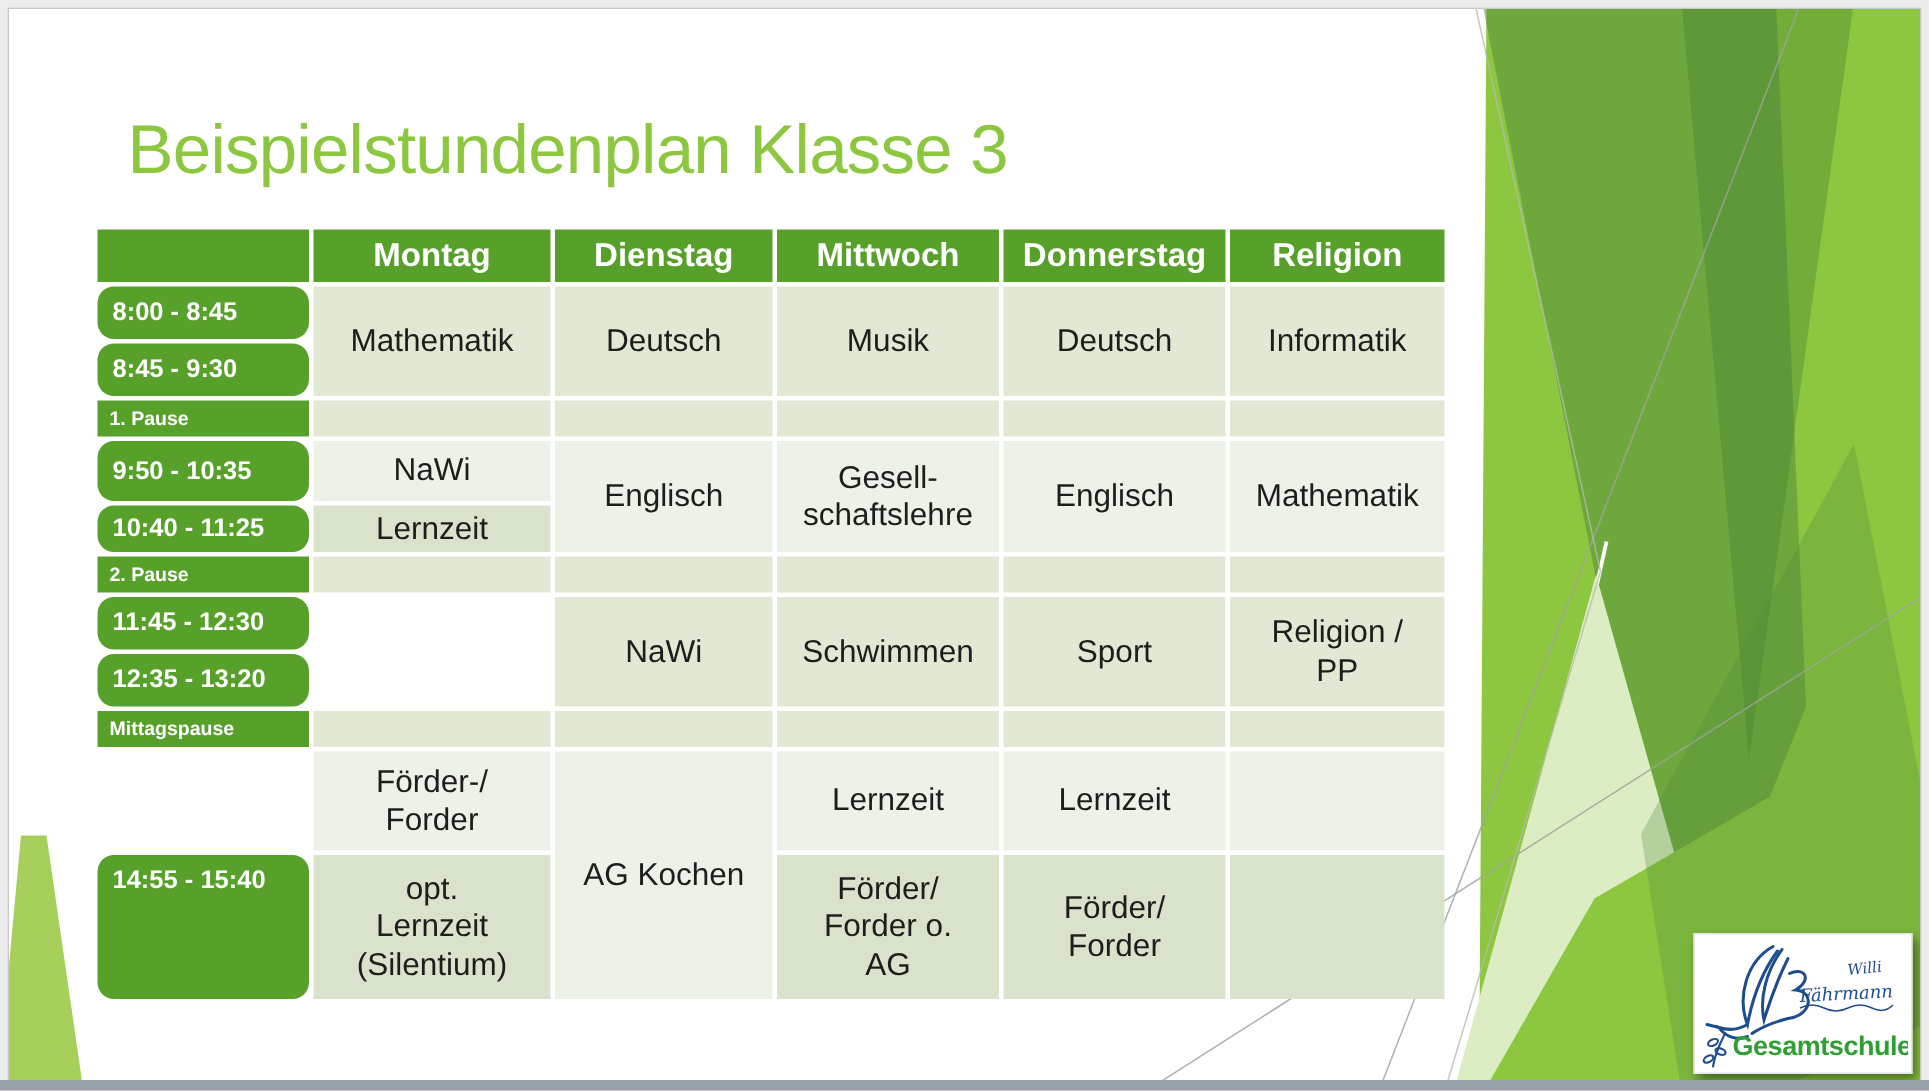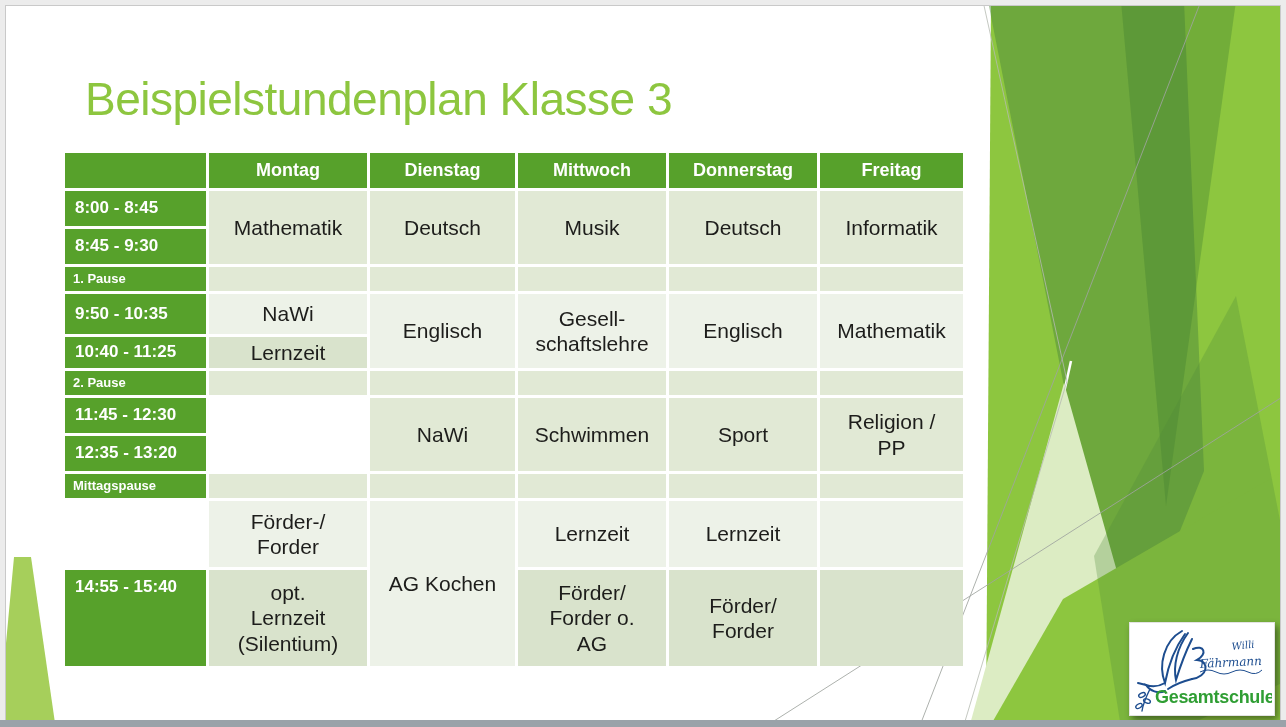--- a/index.html
+++ b/index.html
@@ -29,22 +29,22 @@
     grid-template-columns:141px 158px 145px 148px 148px 143px;
     grid-template-rows:35px 35px 35px 24px 40px 31px 24px 35px 35px 24px 66px 96px;
     gap:3px;
   }
   .cell{
     display:flex;align-items:center;justify-content:center;
     text-align:center;font-size:21px;color:#1d1d1b;
     white-space:pre-line;line-height:1.2;
   }
   .green{background:#57a12b;color:#fff;font-weight:bold;}
-  .dayhead{font-size:18px;}
-  .time{justify-content:flex-start;text-align:left;padding-left:10px;font-size:17px;}
+  .dayhead{font-size:22px;}
+  .time{justify-content:flex-start;text-align:left;padding-left:10px;font-size:17px;border-radius:11px;}
   .pauselbl{justify-content:flex-start;text-align:left;padding-left:8px;font-size:13px;}
   .toptime{align-items:flex-start;padding-top:7px;}
   .light{background:#edf2e8;}
   .mid{background:#e1e9d5;}
   .dark{background:#d9e3cc;}
   .italic{}
   .stack{flex-direction:column;}
   
   .logo{
     position:absolute;left:1123px;top:616px;width:144px;height:92px;z-index:10;
@@ -74,21 +74,21 @@
 
   <div class="title">Beispielstundenplan Klasse 3</div>
 
   <div class="tt">
 
     <div class="cell green" style="grid-area:1/1"></div>
     <div class="cell green dayhead" style="grid-area:1/2">Montag</div>
     <div class="cell green dayhead" style="grid-area:1/4">Mittwoch</div>
     <div class="cell green dayhead" style="grid-area:1/3">Dienstag</div>
     <div class="cell green dayhead" style="grid-area:1/5">Donnerstag</div>
-    <div class="cell green dayhead" style="grid-area:1/6">Freitag</div>
+    <div class="cell green dayhead" style="grid-area:1/6">Religion</div>
 
     <div class="cell green time" style="grid-area:2/1">8:00 - 8:45</div>
     <div class="cell green time" style="grid-area:3/1">8:45 - 9:30</div>
     <div class="cell mid" style="grid-area:2/2/4/3">Mathematik</div>
     <div class="cell mid" style="grid-area:2/3/4/4">Deutsch</div>
     <div class="cell mid" style="grid-area:2/4/4/5">Musik</div>
     <div class="cell mid" style="grid-area:2/5/4/6">Deutsch</div>
     <div class="cell mid" style="grid-area:2/6/4/7">Informatik</div>
 
     <div class="cell green pauselbl" style="grid-area:4/1">1. Pause</div>

